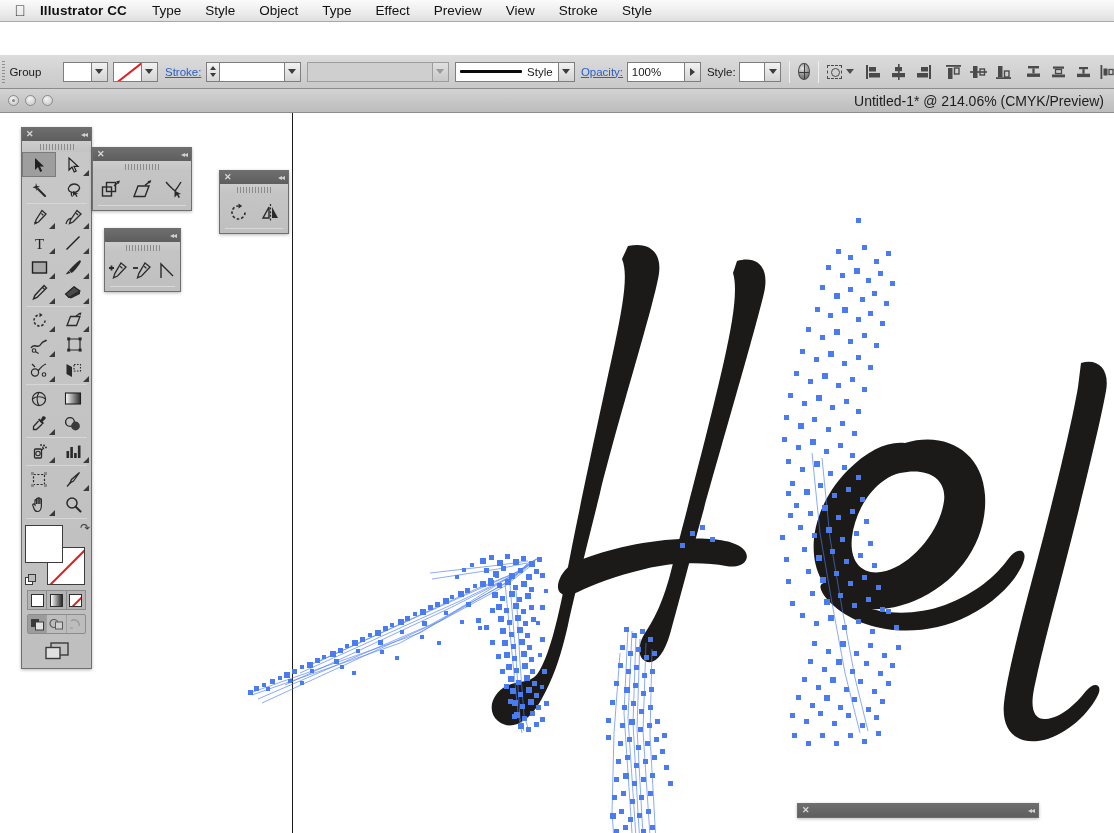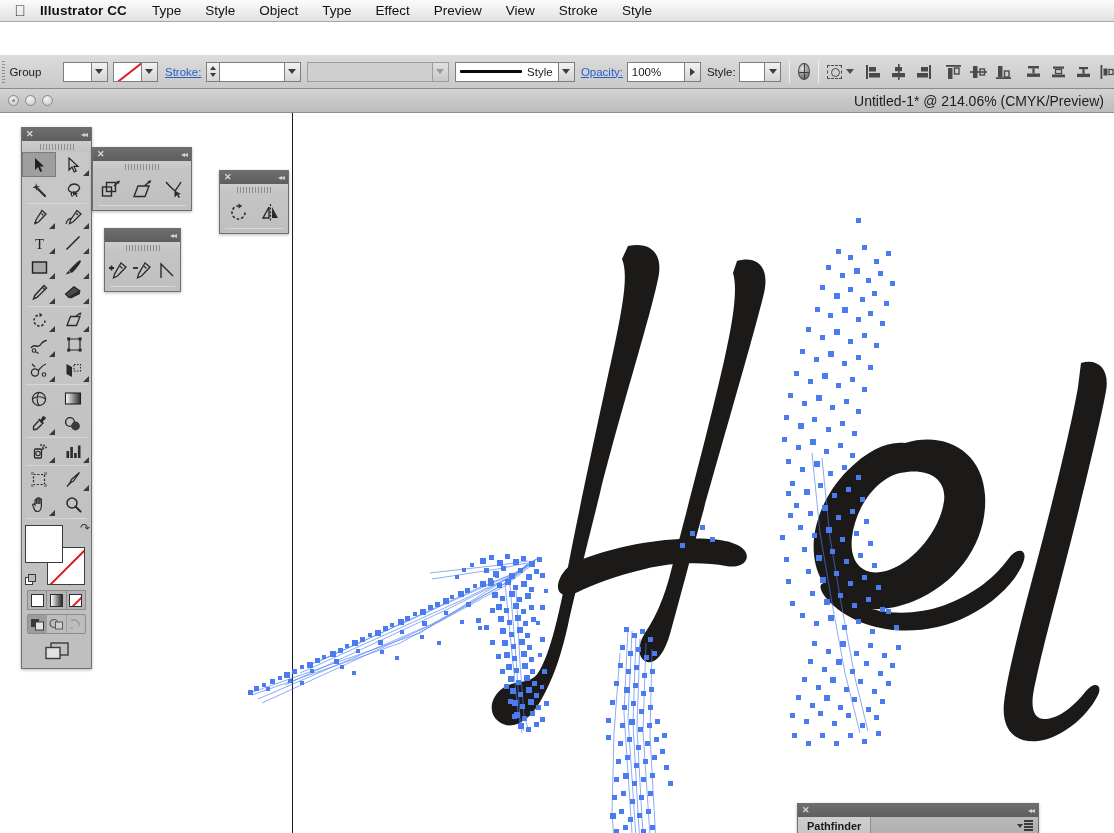--- a/index.html
+++ b/index.html
@@ -1301,29 +1301,15 @@
       </div>
     </div>
     <div class="panel-footline"></div>
   </div>
 
   <div class="panel" id="pathfinder">
     <div class="panel-head">
       <span class="p-x">✕</span>
       <span class="p-coll">◂◂</span>
     </div>
-    <div class="pf-tabrow">
-      <div class="pf-tab">Pathfinder</div>
-      <div class="pf-rest">
-        <div class="pf-menu">
-          <span style="width:0;height:0;border-left:3.5px solid transparent;border-right:3.5px solid transparent;border-top:4px solid #3a3a3a;display:block;"></span>
-          <span class="pf-menu-lines">
-              <span></span>
-              <span></span>
-              <span></span>
-              <span></span>
-            </span>
-        </div>
-      </div>
-    </div>
   </div>
 
 </div>
 
 </body></html>

